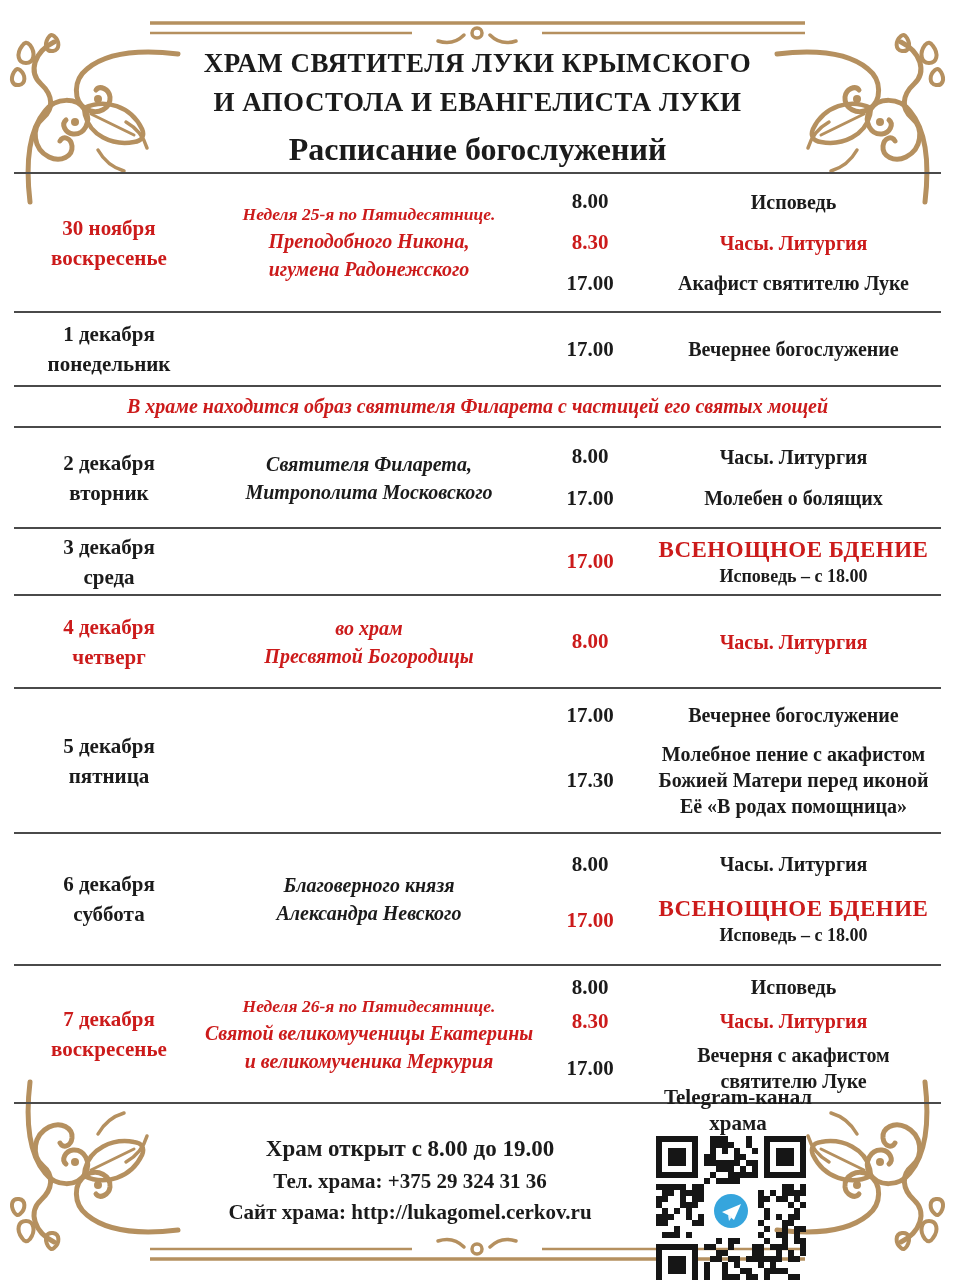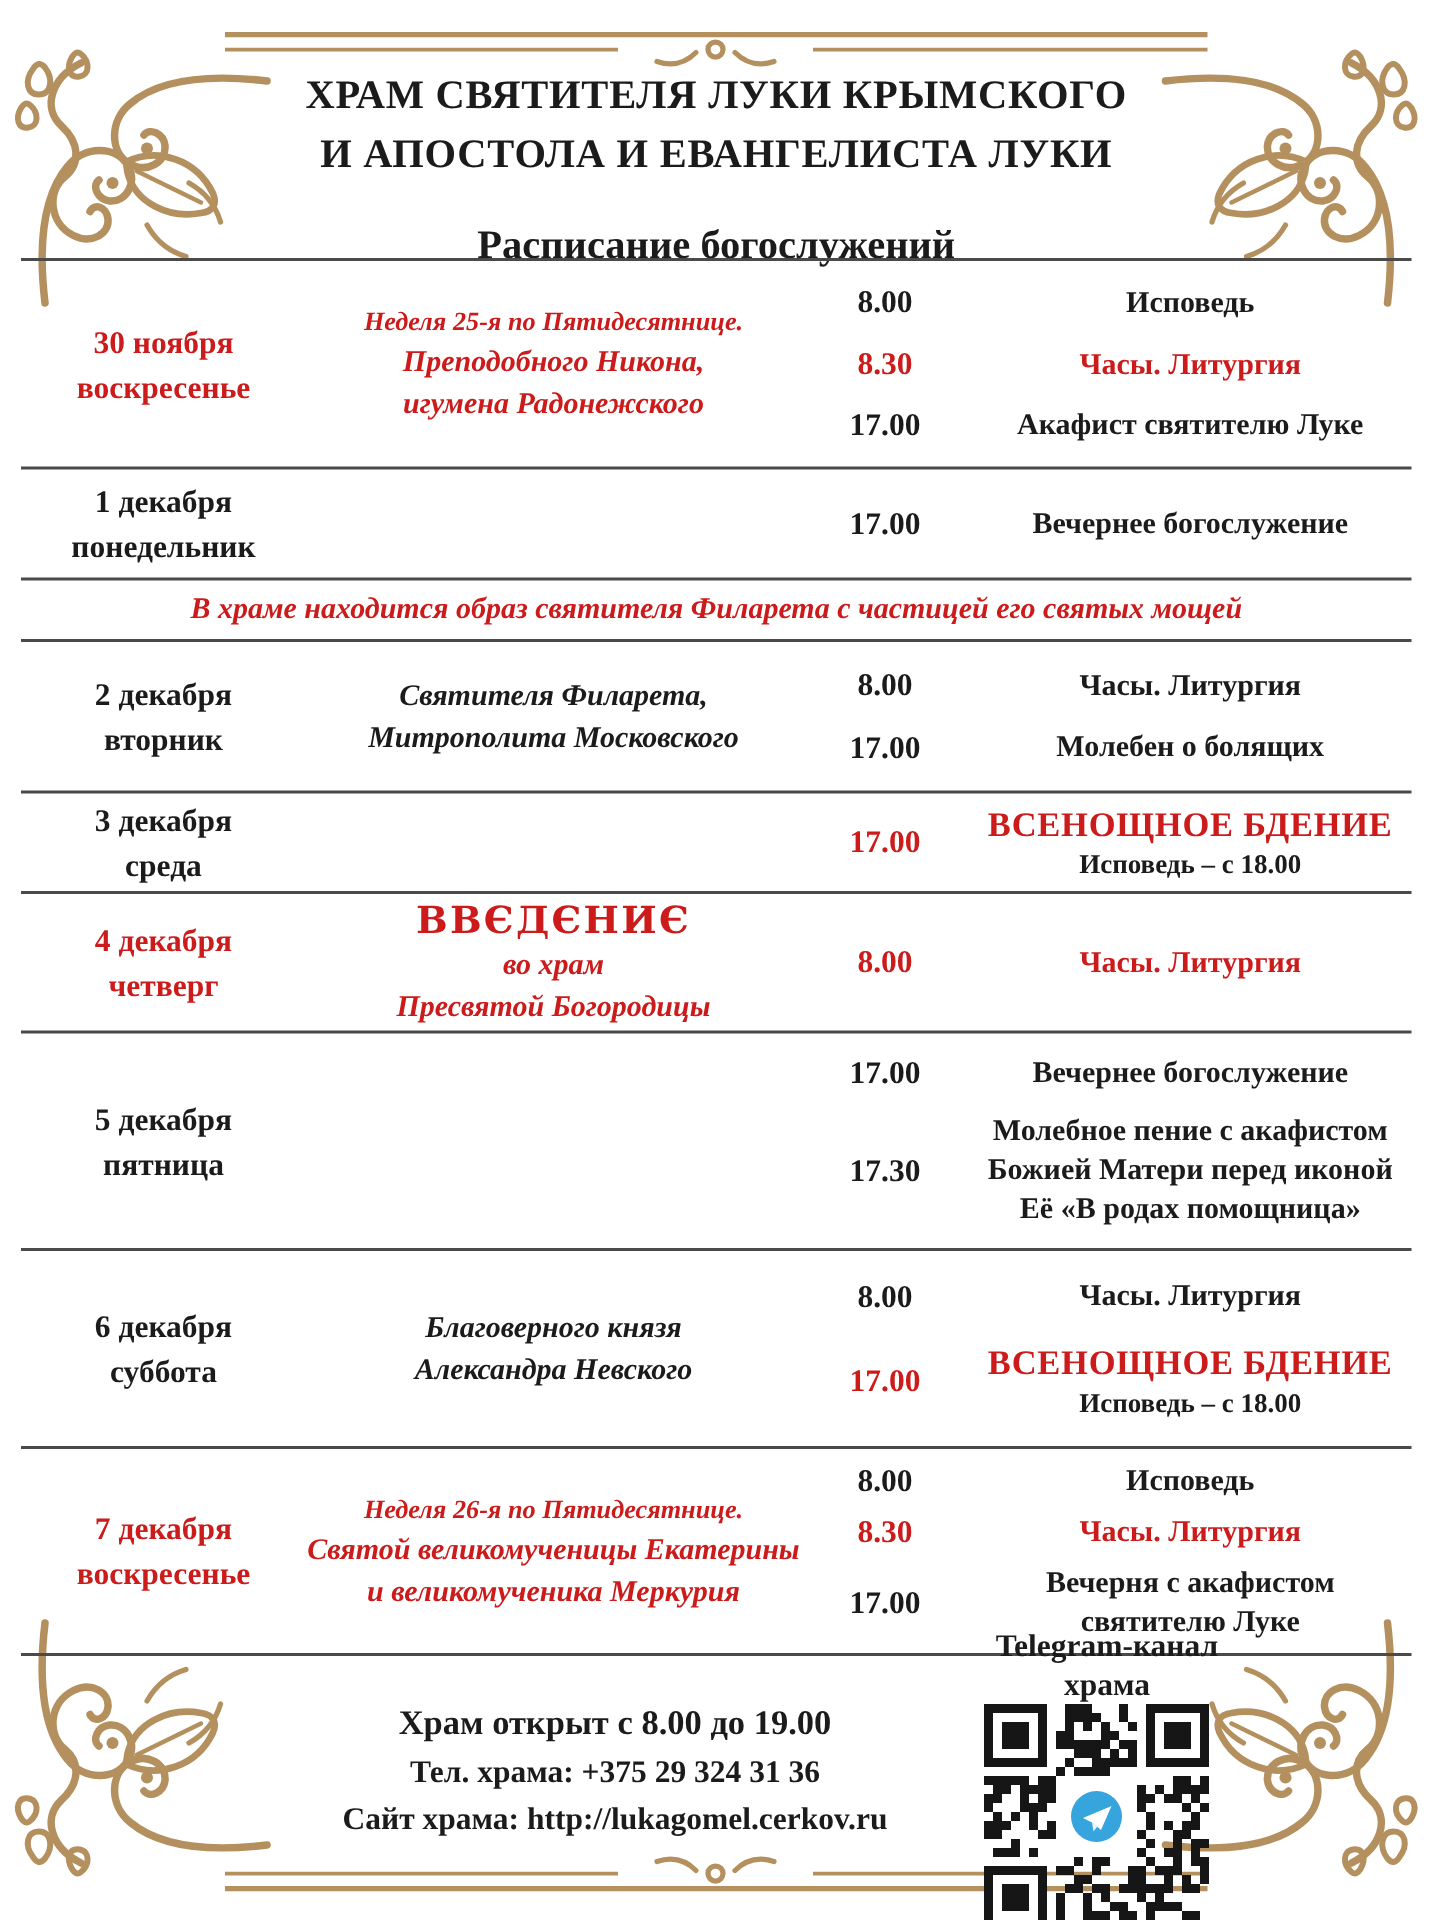--- a/index.html
+++ b/index.html
@@ -11,21 +11,21 @@
     font-family:"Liberation Serif","DejaVu Serif",serif;color:var(--ink);
   }
   .decor{position:absolute;left:0;top:0;pointer-events:none;}
   .orn{stroke:var(--gold);fill:none;}
   .orn-dot{fill:var(--gold);stroke:none;}
   .rl{stroke:var(--gold);fill:none;}
 
   
   .hdr{position:absolute;top:44px;left:140px;right:140px;text-align:center;}
   .title-line{font-weight:bold;font-size:27px;line-height:39px;letter-spacing:.5px;}
-  .subtitle{font-weight:bold;font-size:27px;margin-top:26px;}
+  .subtitle{font-weight:bold;font-size:32px;margin-top:9px;}
 
   
   .schedule{position:absolute;top:172px;left:14px;right:14px;border-top:2px solid var(--rule);}
   .s-row{display:grid;grid-template-columns:190px 330px 1fr;border-bottom:2px solid var(--rule);box-sizing:border-box;}
   .cell{display:flex;flex-direction:column;justify-content:center;align-items:center;text-align:center;}
   .date-line{font-weight:bold;font-size:21px;line-height:30px;}
   .dline{font-weight:bold;font-style:italic;font-size:20px;line-height:28px;}
   .s-lead{font-size:17.5px;line-height:25px;}
   .s-slavonic{font-style:normal;font-size:25px;letter-spacing:1.5px;font-family:"DejaVu Serif",serif;line-height:30px;}
   .servs{justify-content:space-evenly;}
@@ -177,21 +177,20 @@
           </div>
         </div>
       </div>
     </div>
     <div class="s-row" style="height: 93px;">
       <div class="cell c-red">
         <div class="date-line">4 декабря</div>
         <div class="date-line">четверг</div>
       </div>
       <div class="cell c-red">
-        <div class="dline s-slavonic">ВВЄДЄНИЄ</div>
         <div class="dline">во храм</div>
         <div class="dline">Пресвятой Богородицы</div>
       </div>
       <div class="cell servs">
         <div class="entry c-red">
           <div class="time">8.00</div>
           <div class="stext">
             <div class="sline">Часы. Литургия</div>
           </div>
         </div>

